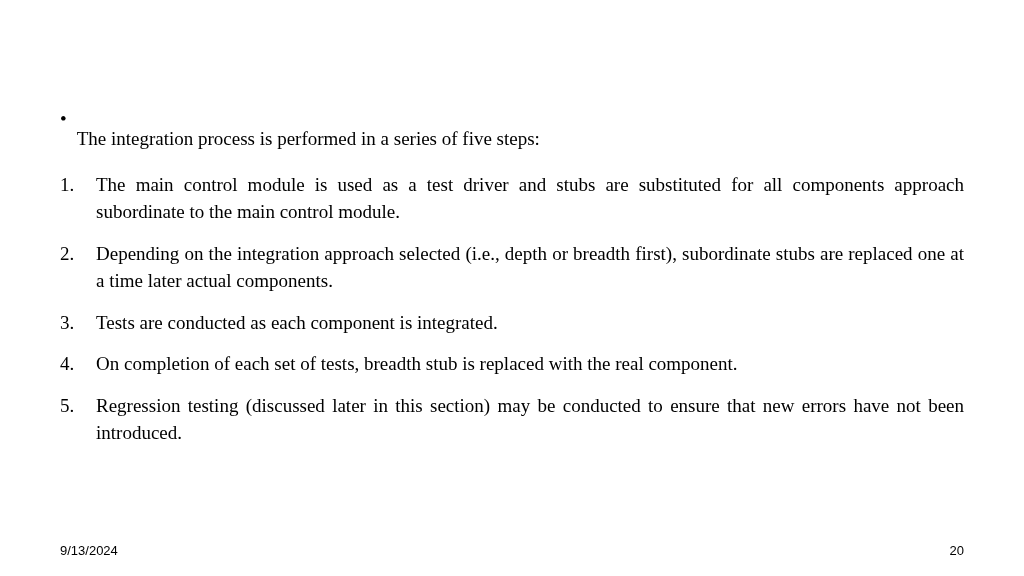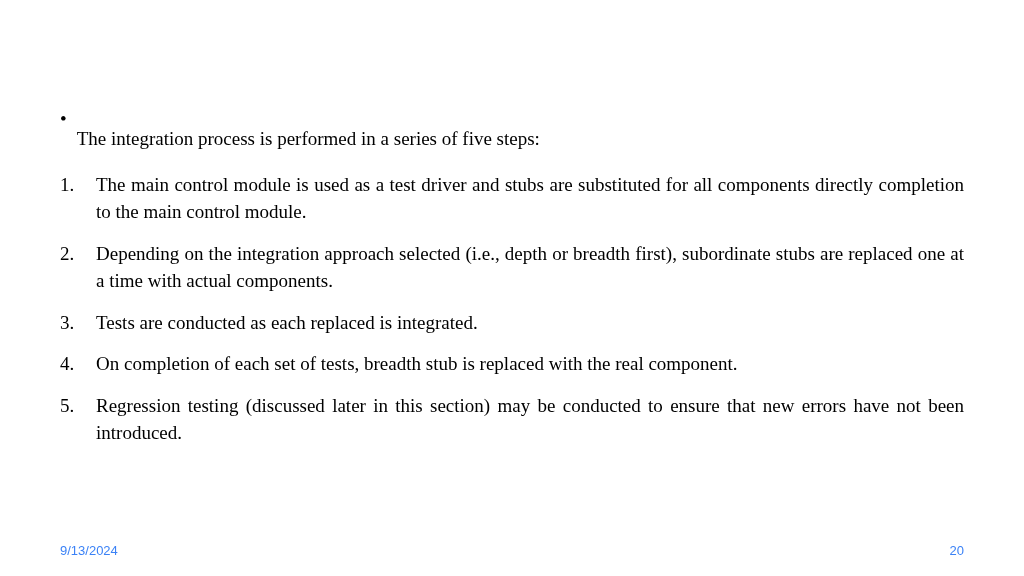--- a/index.html
+++ b/index.html
@@ -79,47 +79,47 @@
 
     .footer {
       position: absolute;
       bottom: 18px;
       left: 60px;
       right: 60px;
       display: flex;
       justify-content: space-between;
       align-items: center;
       font-size: 13px;
-      color: #3b82f6;
+      color: #000000;
       font-family: Arial, sans-serif;
     }
   </style>
 </head>
 <body>
 
 <div class="slide-container">
   <div class="content-area">
 
     <div class="bullet-item">
       <span class="bullet-symbol">•</span>
       <span class="bullet-text">The integration process is performed in a series of five steps:</span>
     </div>
 
     <ol class="numbered-list">
     <li class="numbered-item">
           <span class="number-label">1.</span>
-          <span class="item-text">The main control module is used as a test driver and stubs are substituted for all components directly completion to the main control module.</span>
+          <span class="item-text">The main control module is used as a test driver and stubs are substituted for all components approach subordinate to the main control module.</span>
         </li>
         <li class="numbered-item">
           <span class="number-label">2.</span>
-          <span class="item-text">Depending on the integration approach selected (i.e., depth or breadth first), subordinate stubs are replaced one at a time with actual components.</span>
+          <span class="item-text">Depending on the integration approach selected (i.e., depth or breadth first), subordinate stubs are replaced one at a time later actual components.</span>
         </li>
         <li class="numbered-item">
           <span class="number-label">3.</span>
-          <span class="item-text">Tests are conducted as each replaced is integrated.</span>
+          <span class="item-text">Tests are conducted as each component is integrated.</span>
         </li>
         <li class="numbered-item">
           <span class="number-label">4.</span>
           <span class="item-text">On completion of each set of tests, breadth stub is replaced with the real component.</span>
         </li>
         <li class="numbered-item">
           <span class="number-label">5.</span>
           <span class="item-text">Regression testing (discussed later in this section) may be conducted to ensure that new errors have not been introduced.</span>
         </li>
       </ol>

